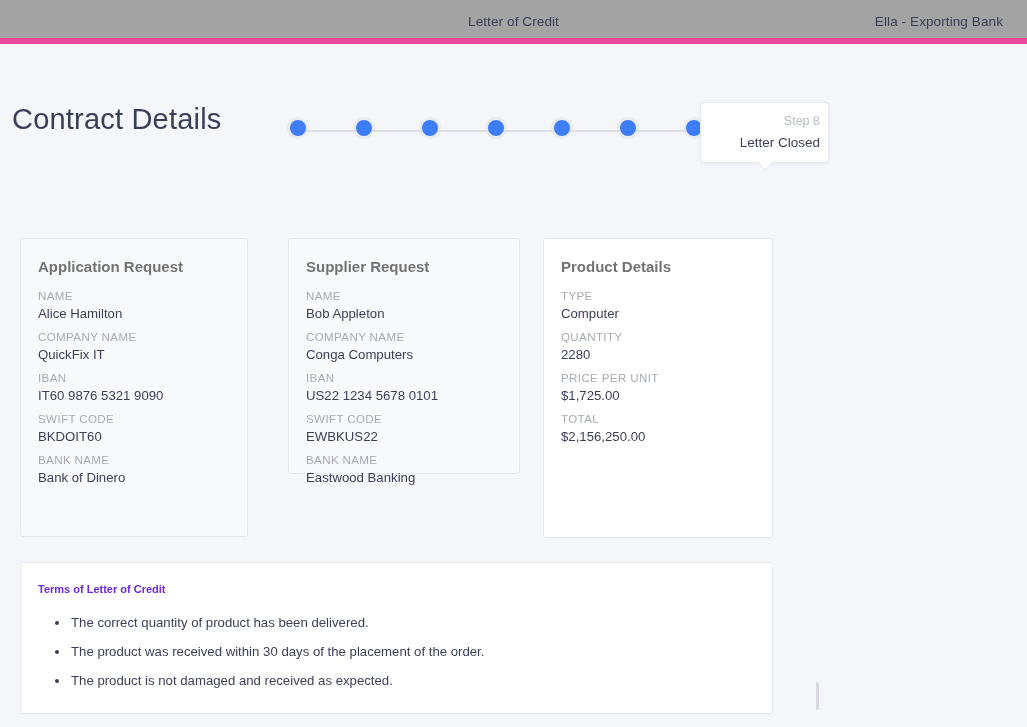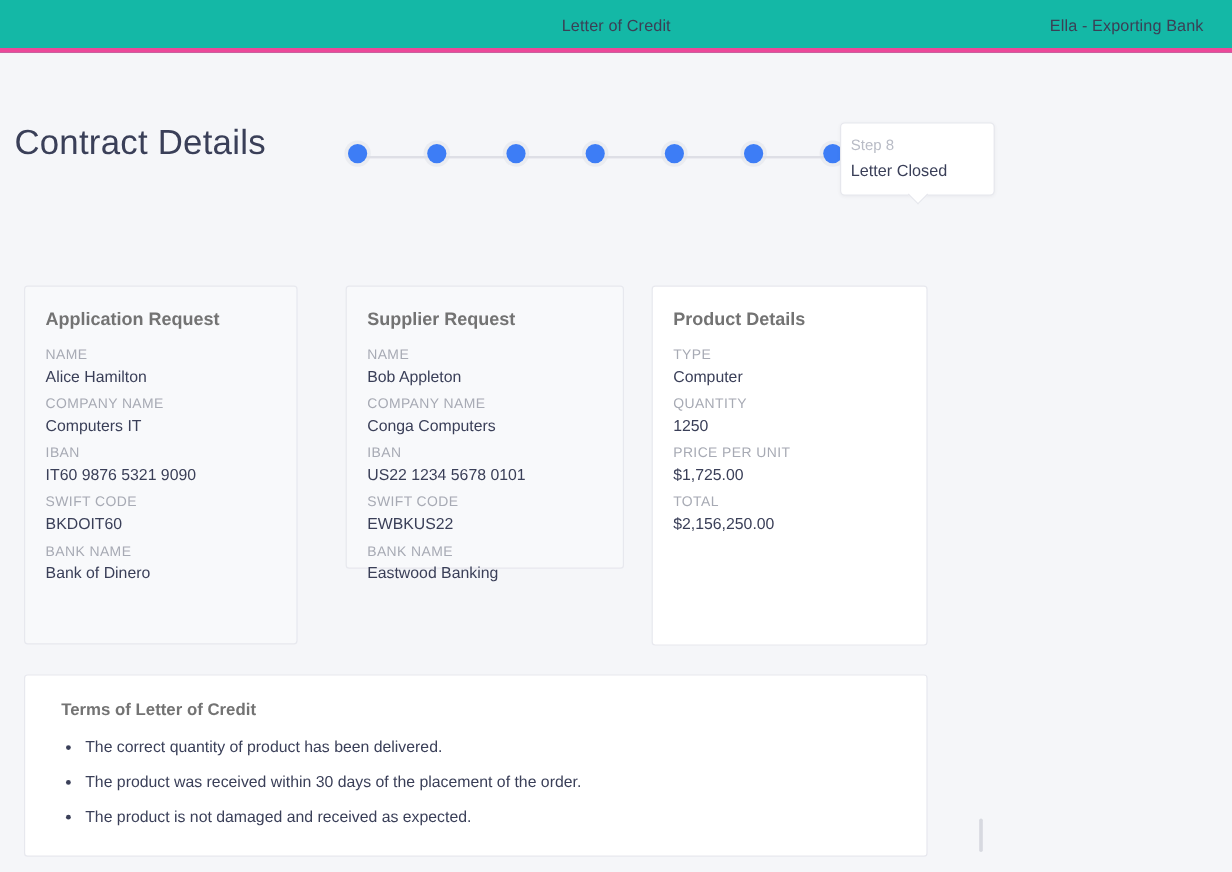--- a/index.html
+++ b/index.html
@@ -15,22 +15,22 @@
     background: #f4f5f8;
     position: relative;
   }
 
   
   .topbar {
     position: absolute;
     left: 0; top: 0;
     width: 1027px;
     height: 44px;
-    background: #14b8a6;
-    border-bottom: 4px solid #ec4899;
+    background: #a3a3a3;
+    border-bottom: 6px solid #ec4899;
   }
   .topbar-title {
     position: absolute;
     left: 0; top: 14px;
     width: 1027px;
     text-align: center;
     font-size: 13.5px;
     color: #3b3f55;
     letter-spacing: .1px;
   }
@@ -98,21 +98,21 @@
   }
 
   .tooltip {
     position: absolute;
     left: 700px; top: 57px;
     width: 129px;
     padding: 11px 8px 12px;
     background: #ffffff;
     border: 1px solid #e6e7ed;
     border-radius: 4px;
-    text-align: left;
+    text-align: right;
     box-shadow: 0 1px 3px rgba(60,64,90,.06);
   }
   .tooltip::after {
     content: "";
     position: absolute;
     left: 50%; bottom: -6px;
     margin-left: -6px;
     width: 11px; height: 11px;
     background: #ffffff;
     border-right: 1px solid #e6e7ed;
@@ -171,24 +171,24 @@
     position: absolute;
     left: 20px; top: 517px;
     width: 753px;
     height: 152px;
     background: #ffffff;
     border: 1px solid #e7e8ee;
     border-radius: 3px;
   }
   .terms-title {
     position: absolute;
-    left: 30px; top: 20px;
-    font-size: 14px;
+    left: 17px; top: 20px;
+    font-size: 11px;
     font-weight: bold;
-    color: #737373;
+    color: #6d28d9;
   }
   .terms-list {
     position: absolute;
     left: 34px; top: 52px;
     list-style: none;
   }
   .terms-list li {
     position: relative;
     font-size: 13.2px;
     color: #3a3f58;
@@ -246,21 +246,21 @@
 
   <div class="card tinted" id="card-application">
     <div class="card-title">Application Request</div>
     <div class="card-fields">
         <div class="field">
           <div class="field-label">NAME</div>
           <div class="field-value">Alice Hamilton</div>
         </div>
         <div class="field">
           <div class="field-label">COMPANY NAME</div>
-          <div class="field-value">Computers IT</div>
+          <div class="field-value">QuickFix IT</div>
         </div>
         <div class="field">
           <div class="field-label">IBAN</div>
           <div class="field-value">IT60 9876 5321 9090</div>
         </div>
         <div class="field">
           <div class="field-label">SWIFT CODE</div>
           <div class="field-value">BKDOIT60</div>
         </div>
         <div class="field">
@@ -298,21 +298,21 @@
 
   <div class="card plain" id="card-product">
     <div class="card-title">Product Details</div>
     <div class="card-fields">
         <div class="field">
           <div class="field-label">TYPE</div>
           <div class="field-value">Computer</div>
         </div>
         <div class="field">
           <div class="field-label">QUANTITY</div>
-          <div class="field-value">1250</div>
+          <div class="field-value">2280</div>
         </div>
         <div class="field">
           <div class="field-label">PRICE PER UNIT</div>
           <div class="field-value">$1,725.00</div>
         </div>
         <div class="field">
           <div class="field-label">TOTAL</div>
           <div class="field-value">$2,156,250.00</div>
         </div>
       </div>

